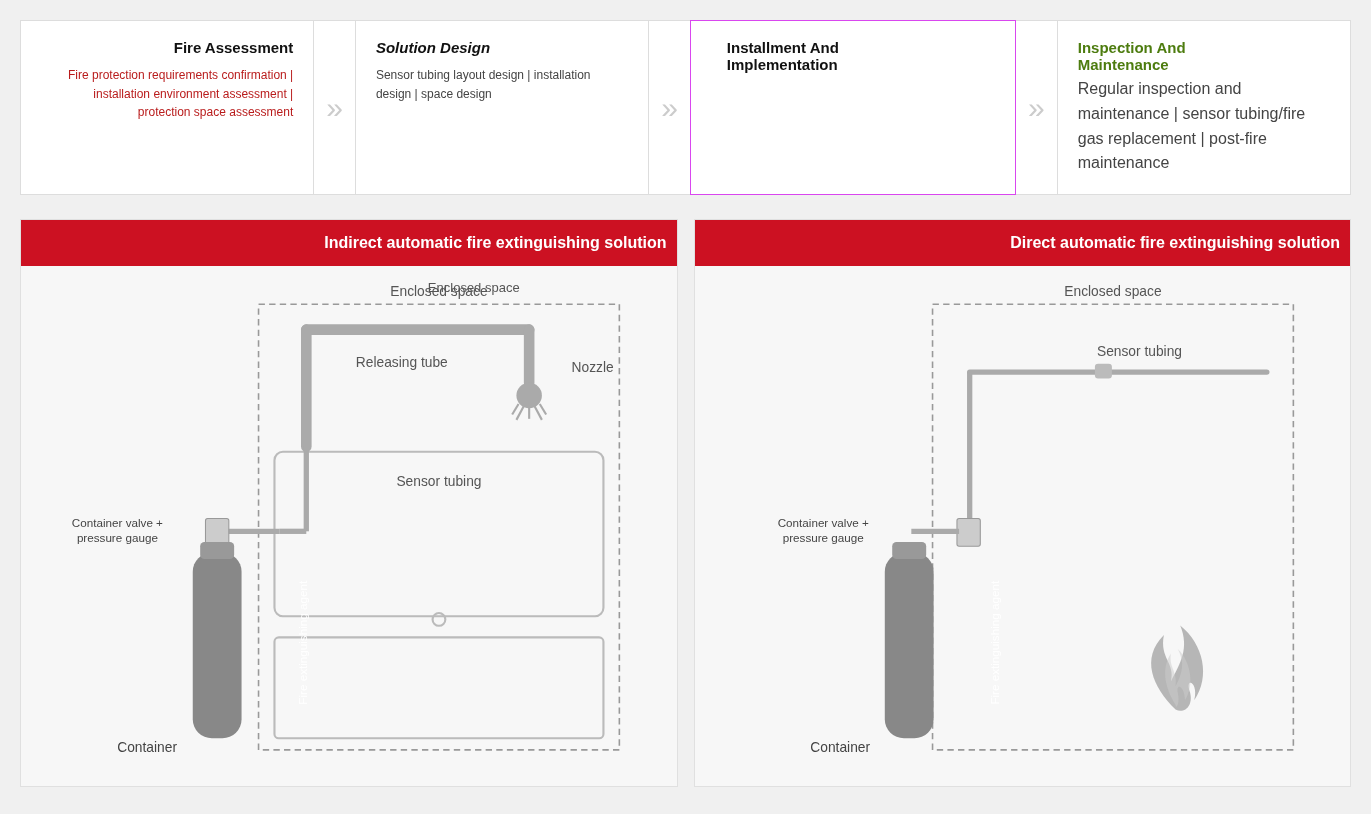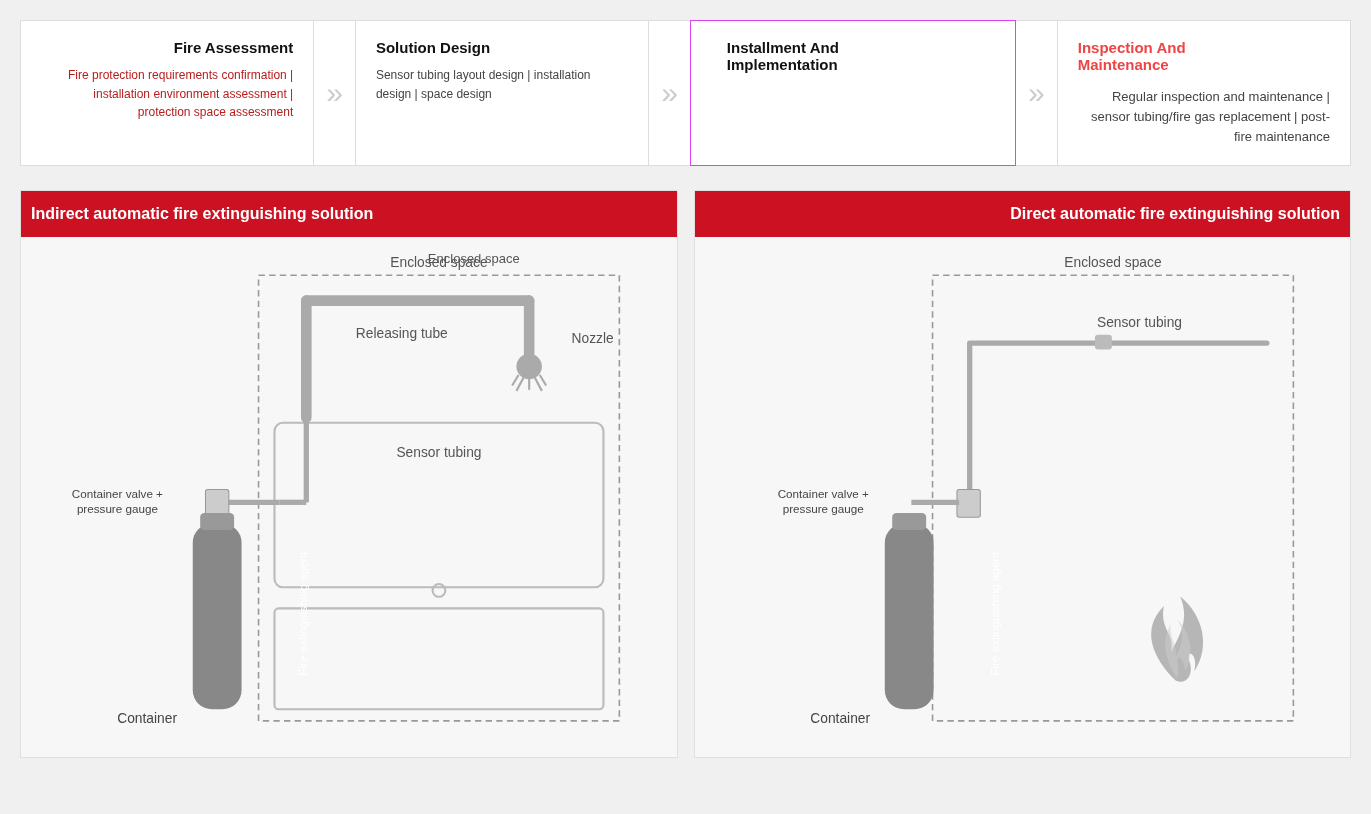--- a/index.html
+++ b/index.html
@@ -20,47 +20,47 @@
   <div style="flex:1; background:#fff; border:1px solid #ddd; padding:18px 20px;text-align:right;">
     <h3 style="font-size:15px;font-weight:bold;margin-bottom:10px;color:#111;">Fire Assessment</h3>
     <p style="font-size:12px;color:#b91c1c;line-height:1.55;">Fire protection requirements confirmation | installation environment assessment | protection space assessment</p>
   </div>
 
   <div style="display:flex;align-items:center;justify-content:center;padding:0 12px;font-size:30px;color:#ccc;background:#fff;border-top:1px solid #ddd;border-bottom:1px solid #ddd;">
     <span>»</span>
   </div>
 
   <div style="flex:1; background:#fff; border:1px solid #ddd; padding:18px 20px;">
-    <h3 style="font-size:15px;font-weight:bold;margin-bottom:10px;color:#111;">Solution Design</h3>
+    <h3 style="font-size:15px;font-weight:bold;margin-bottom:10px;color:#111;font-style:italic;">Solution Design</h3>
     <p style="font-size:12px;color:#444;line-height:1.55;">Sensor tubing layout design | installation design | space design</p>
   </div>
 
   <div style="display:flex;align-items:center;justify-content:center;padding:0 12px;font-size:30px;color:#ccc;background:#fff;border-top:1px solid #ddd;border-bottom:1px solid #ddd;">
     <span>»</span>
   </div>
 
   <div style="flex:1; background:#fff; border:1px solid #d946ef; padding:18px 36px;">
     <h3 style="font-size:15px;font-weight:bold;margin-bottom:10px;color:#111;">Installment And<br>Implementation</h3>
   </div>
 
   <div style="display:flex;align-items:center;justify-content:center;padding:0 12px;font-size:30px;color:#ccc;background:#fff;border-top:1px solid #ddd;border-bottom:1px solid #ddd;">
     <span>»</span>
   </div>
 
   <div style="flex:1; background:#fff; border:1px solid #ddd; padding:18px 20px;">
-    <h3 style="font-size:15px;font-weight:bold;margin-bottom:14px;color:#ef4444;">Inspection And<br>Maintenance</h3>
-    <p style="font-size:13px;color:#444;line-height:1.55;text-align:right;">Regular inspection and maintenance | sensor tubing/fire gas replacement | post-fire maintenance</p>
+    <h3 style="font-size:15px;font-weight:bold;margin-bottom:4px;color:#4d7c0f;">Inspection And<br>Maintenance</h3>
+    <p style="font-size:16px;color:#444;line-height:1.55;">Regular inspection and maintenance | sensor tubing/fire gas replacement | post-fire maintenance</p>
   </div>
 
 </div>
 
 <div style="display:flex; gap:16px;">
 
   <div style="flex:1; background:#f7f7f7; border:1px solid #e0e0e0;">
-    <div style="background:#cc1122; color:#fff; text-align:left; font-size:16px; font-weight:bold; padding:14px 10px;">
+    <div style="background:#cc1122; color:#fff; text-align:right; font-size:16px; font-weight:bold; padding:14px 10px;">
       <span>Indirect automatic fire extinguishing solution</span>
     </div>
     <div style="position:relative; height:520px; padding:10px 10px 10px 80px;">
 
       <div style="text-align:center; font-size:13px; color:#555; position:absolute; top:14px; left:280px; right:30px;">
         <span>Enclosed space</span>
       </div>
 
       <svg viewBox="0 0 560 490" style="position:absolute; top:0; left:0; width:100%; height:100%;">
 

